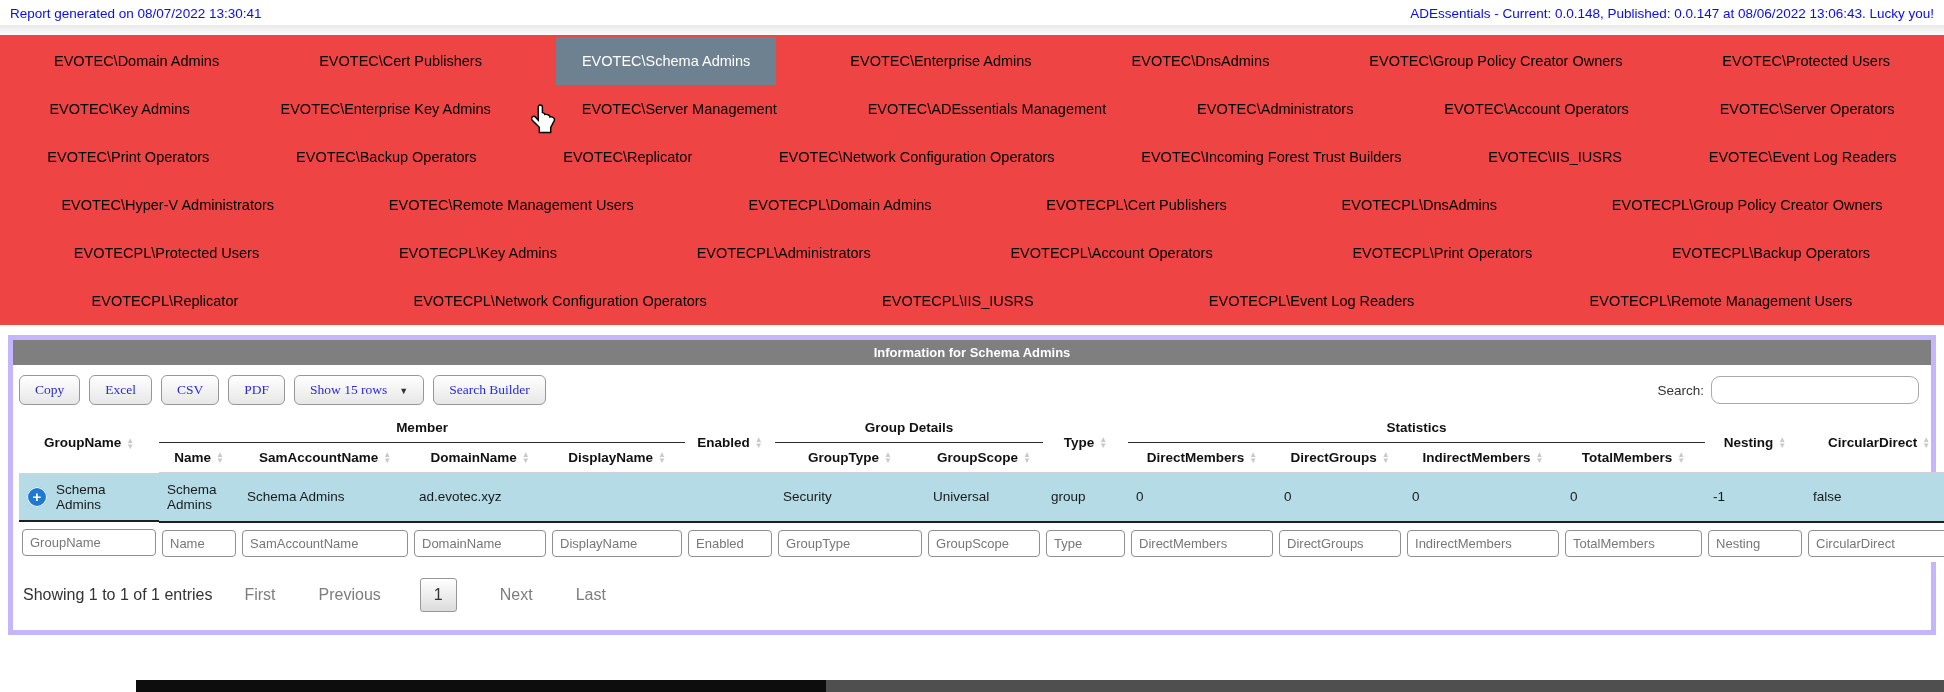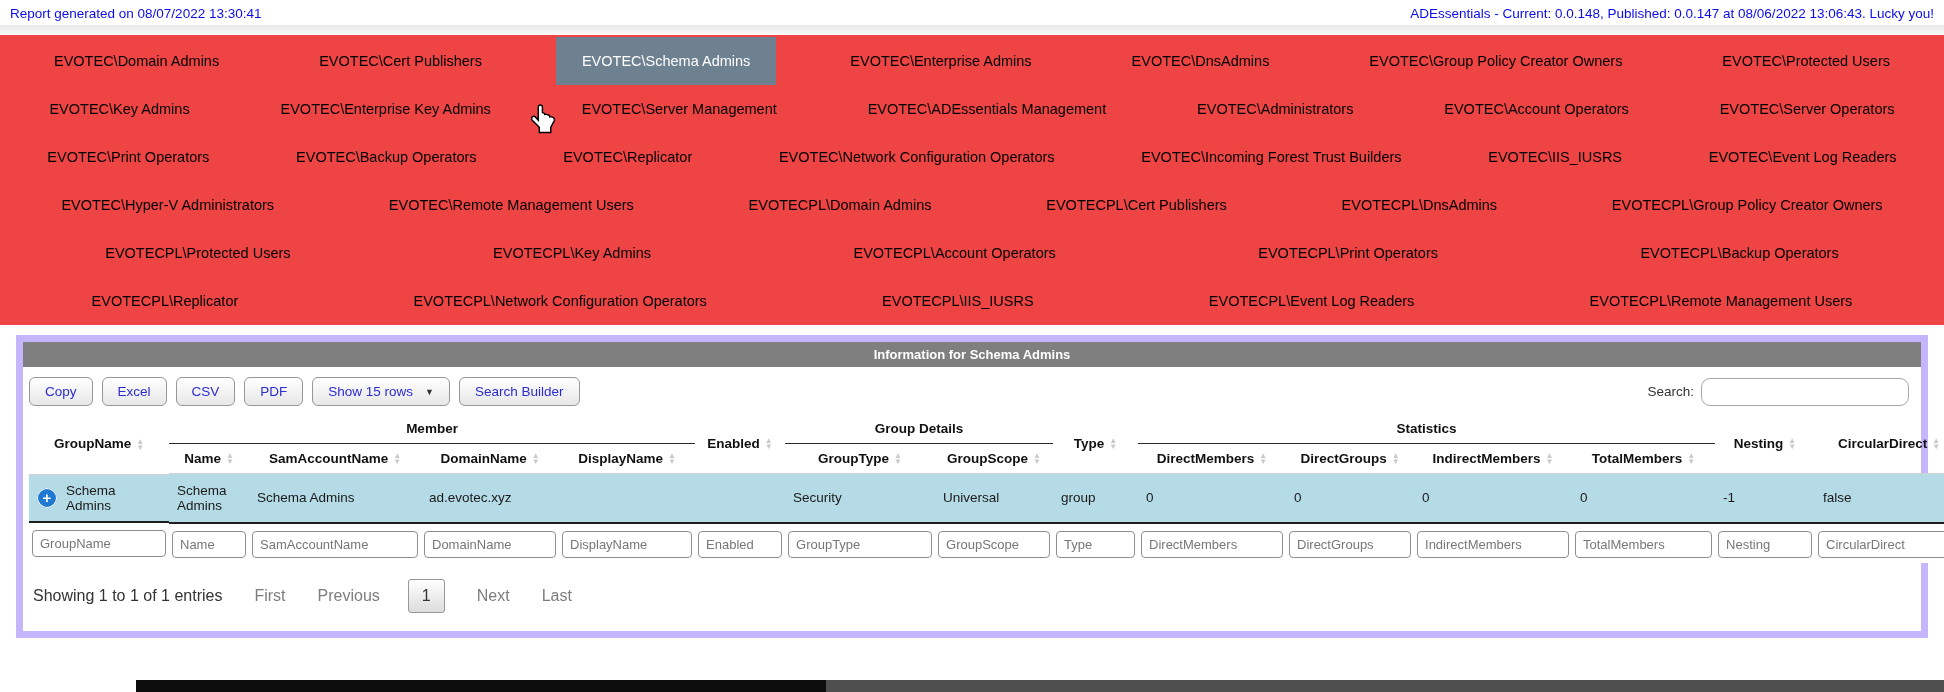--- a/index.html
+++ b/index.html
@@ -15,28 +15,28 @@
   .top-divider { height:10px; background:linear-gradient(#e9e9e9, #fbfbfb); }
 
   
   .tabs-panel { background:#ef4444; padding:2px 4px 0; }
   .tab-row { display:flex; justify-content:space-around; align-items:stretch; }
   .tab { height:48px; line-height:48px; padding:0 26px; font-size:14.5px;
     color:#000; white-space:nowrap; cursor:pointer; }
   .tab.selected { background:#6e8191; color:#ffffff; }
 
   
-  .dt-container { margin:10px 16px 0; border:7px solid #c4b5fd; background:#fff; }
+  .dt-container { margin:10px 8px 0; border:5px solid #c4b5fd; background:#fff; }
   .dt-title { background:#7f7f7f; color:#fff; text-align:center; font-weight:bold;
     font-size:13px; padding:5px 0; }
   .toolbar { display:flex; align-items:center; padding:10px 6px 6px; }
   .dt-btn { border:1px solid #979797; border-radius:6px;
     background:linear-gradient(#ffffff, #e7e7e7); color:#2b2bd5;
     font-size:13.5px; padding:6px 15px; margin-right:9px; cursor:pointer;
-    font-family:Liberation Sans, sans-serif; }
+    font-family:Liberation Serif, serif; }
   .dt-btn .caret { color:#333; font-size:9px; margin-left:12px; vertical-align:middle; }
   .search-area { margin-left:auto; display:flex; align-items:center;
     font-size:13.5px; color:#333; padding-right:6px; }
   .search-input { margin-left:7px; width:208px; height:28px; border:1px solid #a9a9a9;
     border-radius:9px; padding:0 9px; font-size:13px; outline:none; }
 
   table.dt { width:calc(100% - 12px); margin:2px 6px 0; border-collapse:collapse;
     table-layout:fixed; font-size:13.5px; }
   thead th { font-weight:bold; color:#111; text-align:center; padding:7px 3px;
     white-space:nowrap; overflow:hidden; }
@@ -53,21 +53,21 @@
     font-size:15px; font-weight:bold; margin-right:9px; flex:none; cursor:pointer;
     box-shadow:0 0 0 1px #ffffff inset; }
   tfoot td { padding:7px 3px 5px; background:#fff; }
   .filter-input { width:100%; height:27px; border:1px solid #8f8f8f; border-radius:4px;
     padding:0 7px; font-size:13px; color:#444; outline:none;
     font-family:"Liberation Sans", sans-serif; }
   .filter-input::placeholder { color:#777; opacity:1; }
 
   .dt-footer { display:flex; align-items:center; justify-content:flex-start;
     padding:16px 10px 18px; font-size:16px; color:#333; }
-  .pagination { display:flex; align-items:center; }
+  .pagination { display:flex; align-items:center;gap:11px; }
   .page-link { color:#7d7d7d; margin-left:32px; cursor:pointer; }
   .page-link.current { background:linear-gradient(#ffffff, #dcdcdc);
     border:1px solid #979797; border-radius:3px; color:#333;
     padding:7px 13px; margin-left:28px; }
 
   
   .mouse-cursor { position:absolute; left:531px; top:103px; width:27px; height:32px; }
 
   
   .bottom-bar-black { position:absolute; left:136px; top:680px; width:690px;
@@ -116,20 +116,21 @@
       <div class="tab">EVOTEC\Hyper-V Administrators</div>
       <div class="tab">EVOTEC\Remote Management Users</div>
       <div class="tab">EVOTECPL\Domain Admins</div>
       <div class="tab">EVOTECPL\Cert Publishers</div>
       <div class="tab">EVOTECPL\DnsAdmins</div>
       <div class="tab">EVOTECPL\Group Policy Creator Owners</div>
     </div>
   <div class="tab-row">
       <div class="tab">EVOTECPL\Protected Users</div>
       <div class="tab">EVOTECPL\Key Admins</div>
+      <div class="tab">EVOTECPL\Administrators</div>
       <div class="tab">EVOTECPL\Account Operators</div>
       <div class="tab">EVOTECPL\Print Operators</div>
       <div class="tab">EVOTECPL\Backup Operators</div>
     </div>
   <div class="tab-row">
       <div class="tab">EVOTECPL\Replicator</div>
       <div class="tab">EVOTECPL\Network Configuration Operators</div>
       <div class="tab">EVOTECPL\IIS_IUSRS</div>
       <div class="tab">EVOTECPL\Event Log Readers</div>
       <div class="tab">EVOTECPL\Remote Management Users</div>

